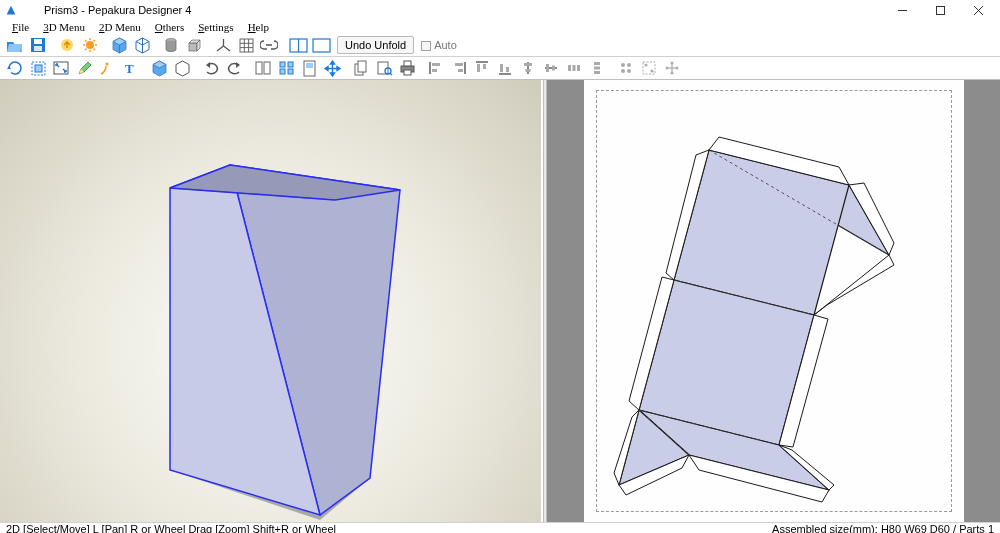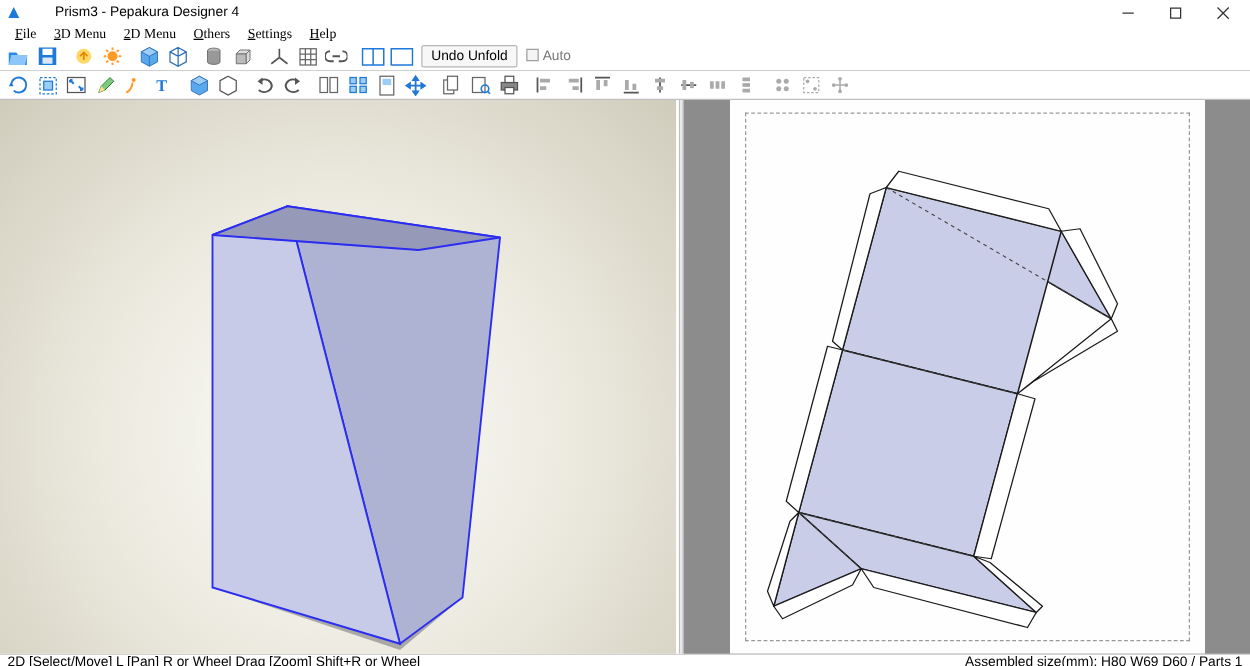--- a/index.html
+++ b/index.html
@@ -65,21 +65,21 @@
     padding: 1px 7px;
     border: 1px solid #b8b8b8;
     border-radius: 2px;
     font-size: 11px;
     height: 18px;
     display: flex; align-items: center;
     background: #f7f7f7;
     margin-left: 4px;
   }
   .tb-chk {
-    display: flex; align-items: flex-start;
+    display: flex; align-items: flex-end;
     gap: 3px;
     margin-left: 6px;
     font-size: 11px;
     color: #767676;
   }
   .tb-chk .box { width:10px; height:10px; border:1px solid #a0a0a0; background:#f5f5f5; }
   .workspace {
     flex: 1;
     display: flex;
     border-top: 1px solid #c0c0c0;

